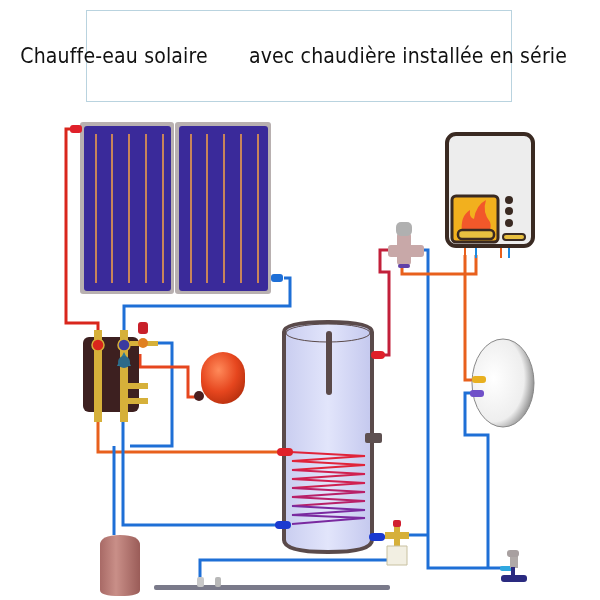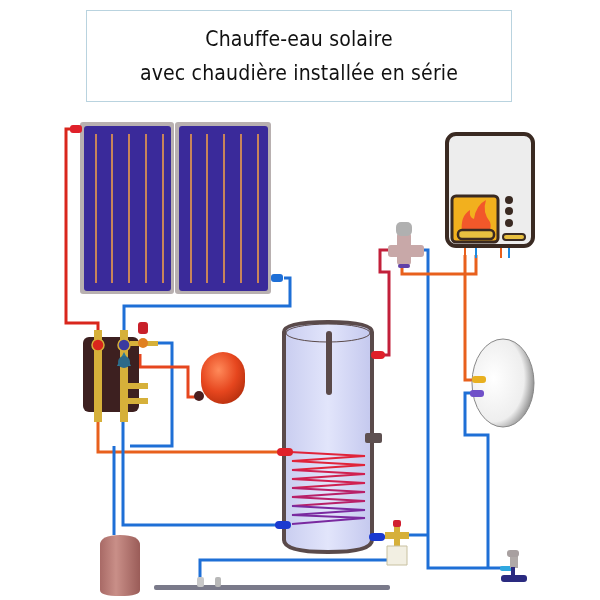--- a/index.html
+++ b/index.html
@@ -1,20 +1,20 @@
 <!DOCTYPE html>
 <html><head>
 <meta charset="utf-8">
 <style>
   html, body { margin: 0; padding: 0; background: #ffffff; }
   body { width: 600px; height: 600px; position: relative; overflow: hidden;
          font-family: "Liberation Sans", sans-serif; }
   .title-box { position: absolute; left: 86px; top: 10px; width: 426px; height: 92px;
                border: 1.5px solid #b9d3df; background: #fff; box-sizing: border-box;
-               display: flex; flex-direction: column; align-items: center; justify-content: center; }
+               display: flex; flex-direction: row; align-items: center; justify-content: center; }
   .title-line { font-family: "DejaVu Sans", sans-serif; font-size: 22px; color: #111;
                 letter-spacing: 0.2px; line-height: 34px; transform: scaleX(0.86); white-space: nowrap; }
   svg.diagram { position: absolute; left: 0; top: 0; }
 </style>
 </head>
 <body>
 
 <div class="title-box">
   <div class="title-line">Chauffe-eau solaire</div>
   <div class="title-line">avec chaudière installée en série</div>

